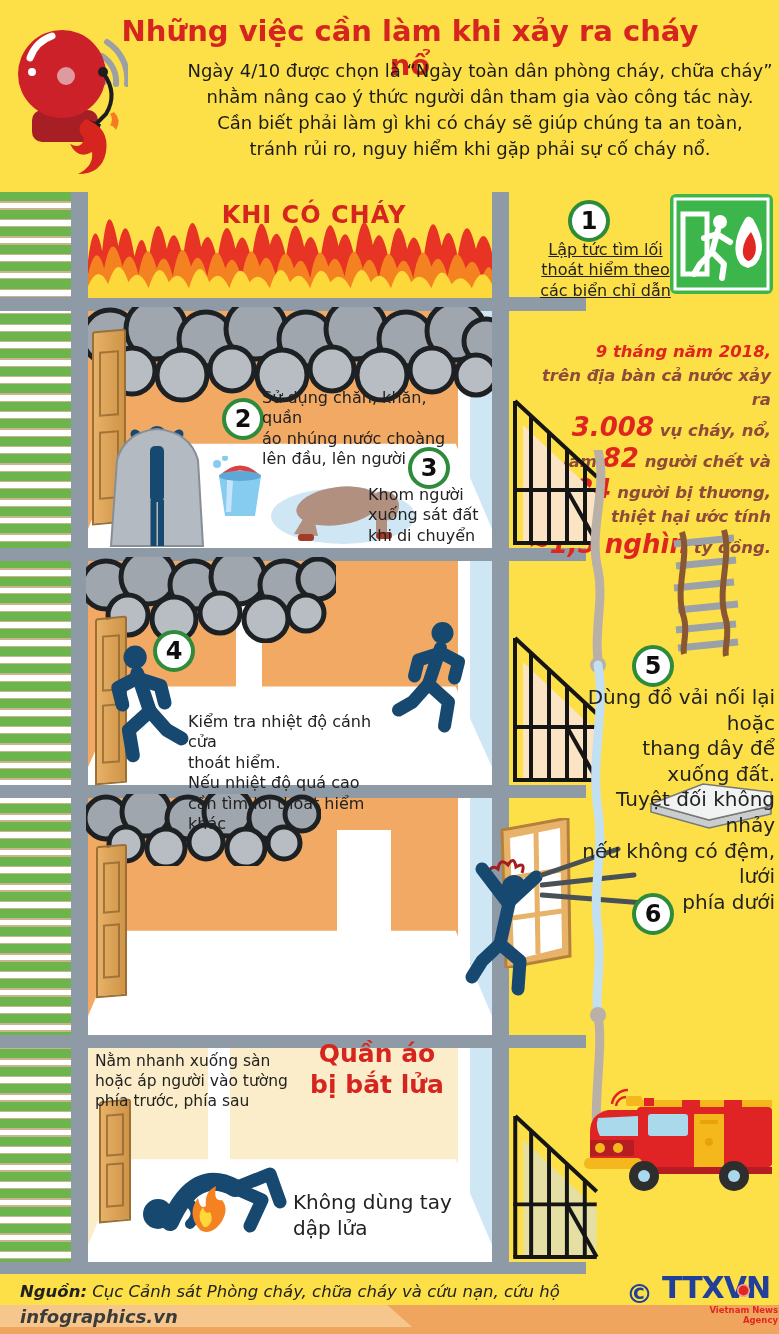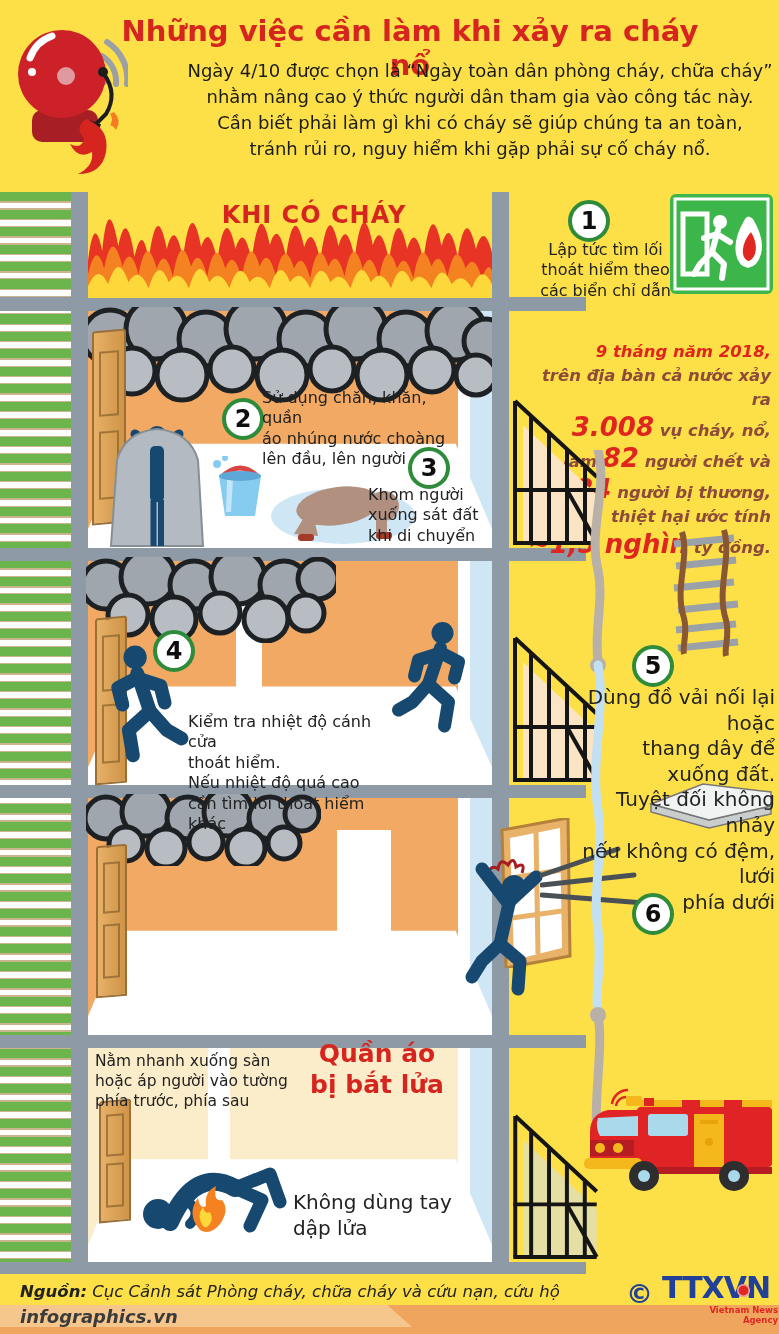--- a/index.html
+++ b/index.html
@@ -278,21 +278,21 @@
     <path d="M63,90 Q56,80 63,71 Q65,79 70,76 Q74,84 69,89 Q66,93 63,90 Z" fill="#fcd83a"></path>
   </svg>
   <div class="abs step-text" style="left:95px;top:1052px;width:200px;font-size:15.5px;">Nằm nhanh xuống sàn
 hoặc áp người vào tường
 phía trước, phía sau</div>
   <div class="abs clothes-heading">Quần áo
 bị bắt lửa</div>
   <div class="abs step-text" style="left:293px;top:1190px;width:195px;font-size:20px;">Không dùng tay dập lửa</div>
 
   <div class="abs badge" style="left:568px;top:200px;">1</div>
-  <div class="abs step-text center" style="left:538px;top:240px;width:135px;font-size:16px;">Lập tức tìm lối
+  <div class="abs step-text center" style="left:538px;top:240px;width:135px;font-size:16px;text-decoration:underline;">Lập tức tìm lối
 thoát hiểm theo
 các biển chỉ dẫn</div>
   <svg class="abs" style="left:670px;top:194px;" width="103" height="100" viewBox="0 0 103 100">
     <rect x="0" y="0" width="103" height="100" rx="6" fill="#3cb64b"></rect>
     <rect x="5" y="5" width="93" height="90" fill="none" stroke="#fff" stroke-width="3"></rect>
     <rect x="13" y="20" width="24" height="60" fill="none" stroke="#fff" stroke-width="5"></rect>
     <circle cx="50" cy="28" r="7" fill="#fff"></circle>
     <g stroke="#fff" stroke-width="6" stroke-linecap="round" stroke-linejoin="round" fill="none">
       <path d="M48,36 L42,58"></path>
         <path d="M47,40 L60,48"></path>

